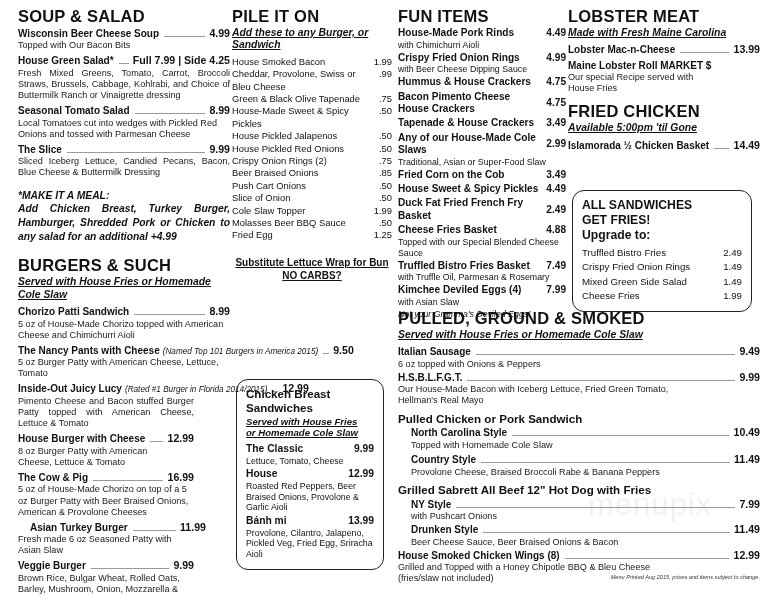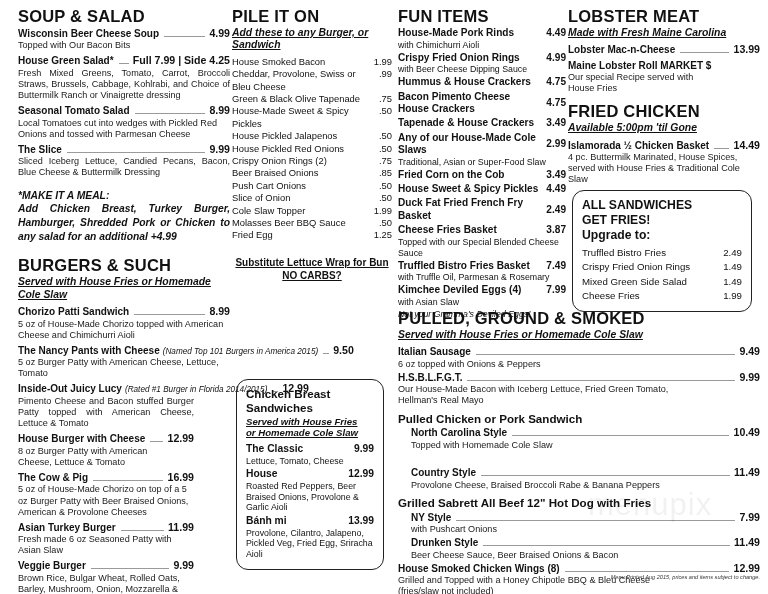--- a/index.html
+++ b/index.html
@@ -324,21 +324,21 @@
       <div class="item">
         <div class="item-head" style="width:176px;">
           <span class="item-name">The Cow &amp; Pig</span>
           <span class="leader"></span>
           <span class="item-price">16.99</span>
         </div>
         <div class="item-desc" style="width:178px;">5 oz of House-Made Chorizo on top of a 5 oz Burger Patty with Beer Braised Onions, American &amp; Provolone Cheeses</div>
       </div>
 
       <div class="item">
-        <div class="item-head" style="width:176px;">
+        <div class="item-head" style="width:176px;margin-left:12px;">
           <span class="item-name">Asian Turkey Burger</span>
           <span class="leader"></span>
           <span class="item-price">11.99</span>
         </div>
         <div class="item-desc" style="width:172px;">Fresh made 6 oz Seasoned Patty with Asian Slaw</div>
       </div>
 
       <div class="item">
         <div class="item-head" style="width:176px;">
           <span class="item-name">Veggie Burger</span>
@@ -500,21 +500,21 @@
     </div>
     <div class="fun-item">
       <div class="fun-row">
         <span class="nm">Duck Fat Fried French Fry Basket</span>
         <span class="pr">2.49</span>
       </div>
     </div>
     <div class="fun-item">
       <div class="fun-row">
         <span class="nm">Cheese Fries Basket</span>
-        <span class="pr">3.87</span>
+        <span class="pr">4.88</span>
       </div>
       <div class="fun-desc">Topped with our Special Blended Cheese Sauce</div>
     </div>
     <div class="fun-item">
       <div class="fun-row">
         <span class="nm">Truffled Bistro Fries Basket</span>
         <span class="pr">7.49</span>
       </div>
       <div class="fun-desc">with Truffle Oil, Parmesan &amp; Rosemary</div>
     </div>
@@ -549,21 +549,20 @@
 
     <div style="margin-top:9px;">
       <div class="sec-title">FRIED CHICKEN</div>
       <div class="sec-sub">Available 5:00pm 'til Gone</div>
       <div class="item">
         <div class="item-head">
           <span class="item-name">Islamorada ½ Chicken Basket</span>
           <span class="leader"></span>
           <span class="item-price">14.49</span>
         </div>
-        <div class="item-desc" style="width:178px;">4 pc. Buttermilk Marinated, House Spices, served with House Fries &amp; Traditional Cole Slaw</div>
       </div>
     </div>
   </div>
 
   <div class="rbox" id="box-fries">
     <div class="rbox-title" style="font-size:12.2px;">ALL SANDWICHES</div>
     <div class="rbox-title" style="font-size:12.2px;">GET FRIES!</div>
     <div class="rbox-title" style="font-size:12.2px;margin-bottom:4px;">Upgrade to:</div>
 
     <div class="fries-row">
@@ -601,21 +600,21 @@
       <div class="item-head">
         <span class="item-name">H.S.B.L.F.G.T.</span>
         <span class="leader"></span>
         <span class="item-price">9.99</span>
       </div>
       <div class="item-desc" style="width:290px;">Our House-Made Bacon with Iceberg Lettuce, Fried Green Tomato, Hellman's Real Mayo</div>
     </div>
 
     <div class="grp-title">Pulled Chicken or Pork Sandwich</div>
     <div class="indent">
-      <div class="item" style="margin-bottom:15px;">
+      <div class="item" style="margin-bottom:2px;">
         <div class="item-head">
           <span class="item-name">North Carolina Style</span>
           <span class="leader"></span>
           <span class="item-price">10.49</span>
         </div>
         <div class="item-desc">Topped with Homemade Cole Slaw</div>
       </div>
       <div class="item" style="margin-bottom:1px;">
         <div class="item-head">
           <span class="item-name">Country Style</span>

